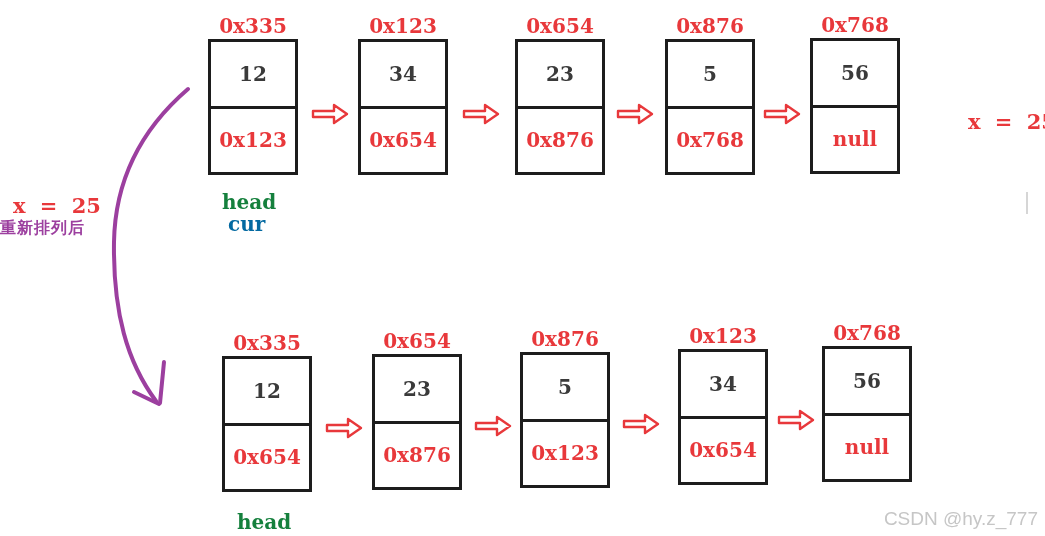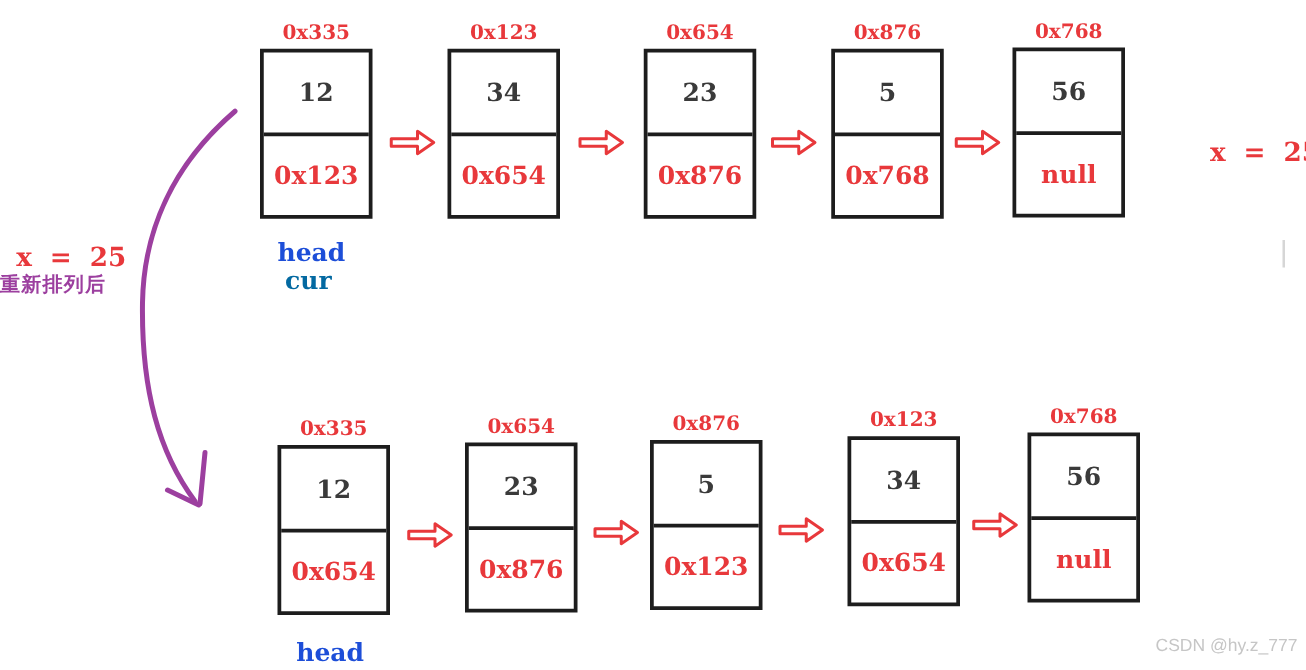--- a/index.html
+++ b/index.html
@@ -3,37 +3,37 @@
 <meta charset="utf-8">
 <style>
   html,body{margin:0;padding:0;background:#ffffff;}
   #canvas{
     position:relative;width:1045px;height:536px;background:#ffffff;
     overflow:hidden;font-family:"DejaVu Serif", serif;
   }
   .node{position:absolute;width:90px;}
   .addr{
     width:90px;height:26px;line-height:26px;text-align:center;
-    color:#e8383b;font-size:16px;font-weight:bold;
+    color:#e8383b;font-size:20px;font-weight:bold;
   }
   .box{
     width:90px;height:136px;box-sizing:border-box;border:3px solid #1d1d1d;
     background:#ffffff;display:flex;flex-direction:column;
   }
   .cell{display:flex;align-items:center;justify-content:center;font-size:20px;font-weight:bold;}
   .cell.val{flex:1;color:#3a3a3a;}
   .cell.next{flex:1;border-top:3px solid #1d1d1d;color:#e8383b;}
   .arrow{position:absolute;}
   .lbl{position:absolute;font-weight:bold;white-space:nowrap;}
-  .lbl-head{color:#1d4ed8;font-size:20px;}
+  .lbl-head{color:#15803d;font-size:20px;}
   .lbl-cur{color:#0369a1;font-size:20px;}
   .lbl-x{color:#e8383b;font-size:21px;word-spacing:7px;}
   .lbl-rearrange{color:#9c3f9f;font-size:16px;letter-spacing:1px;}
   .watermark{
-    position:absolute;right:7px;top:508px;color:#c6c6c6;font-size:14px;
+    position:absolute;right:7px;top:508px;color:#c6c6c6;font-size:19px;
     font-family:"Liberation Sans", sans-serif;font-weight:normal;
   }
   .edge-line{position:absolute;left:1026px;top:192px;width:2px;height:22px;background:#d6d6d6;}
   .overlay{position:absolute;left:0;top:0;pointer-events:none;}
 </style>
 </head>
 <body>
 
 <div id="canvas">
 

